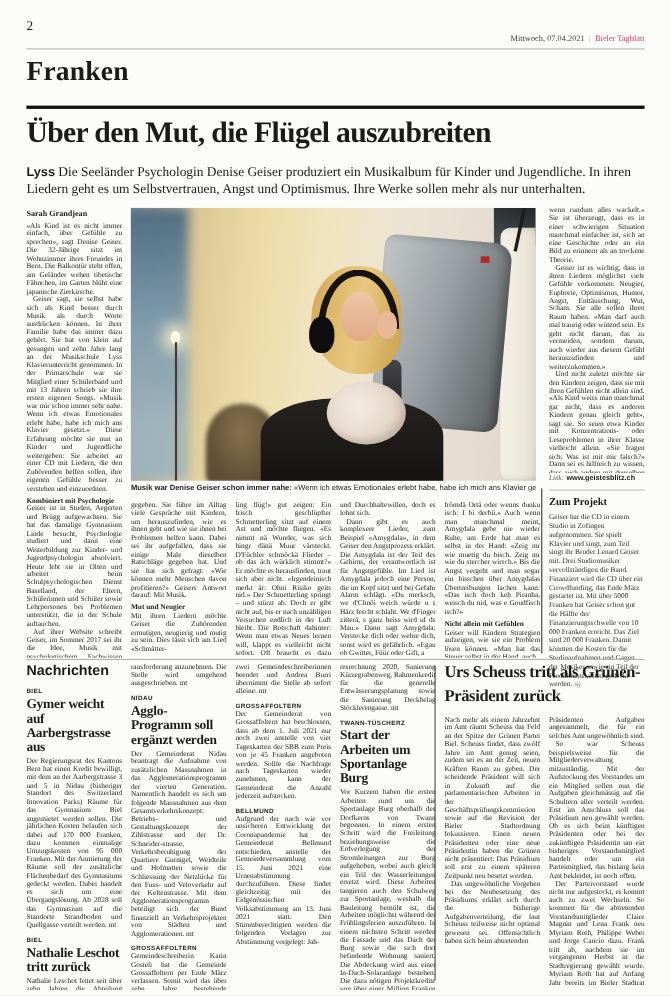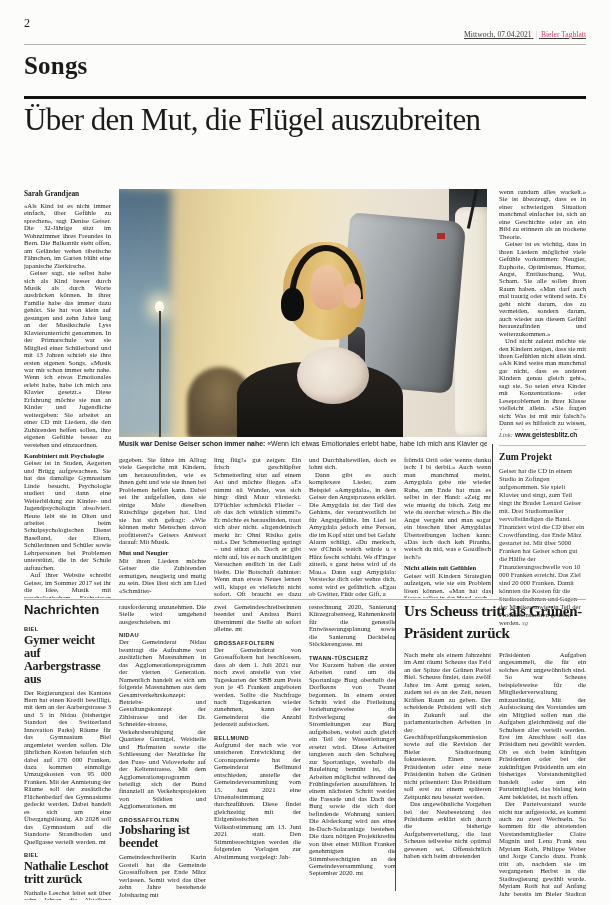--- a/index.html
+++ b/index.html
@@ -1,29 +1,29 @@
 <!DOCTYPE html>
 <html lang="de"><head>
 <meta charset="utf-8">
 <style>
   html,body{margin:0;padding:0;background:#e8e8e6;}
   .page{position:relative;width:610px;height:905px;background:#fcfcfa;overflow:hidden;
         font-family:"Liberation Serif","DejaVu Serif",serif;color:#1b1b1b;margin:0 auto;}
   .abs{position:absolute;}
   
   .pagenum{left:24px;top:16px;font-size:12px;}
-  .dateline{right:24px;top:30px;font-size:7.6px;color:#3a3a3a;text-decoration:underline;}
+  .dateline{right:24px;top:30px;font-size:7.6px;color:#3a3a3a;}
   .dateline .paper{color:#e03a5c;}
   .dateline .sep{color:#b5b5b5;margin:0 2px;}
   .rule{background:#b3b3b0;height:1px;}
   .rule-top{left:24px;right:24px;top:44px;}
   .region{left:24px;top:52px;font-size:25px;font-weight:bold;letter-spacing:.2px;}
   .rule-thick{left:24px;right:24px;top:96px;height:2.5px;background:#111;}
   
-  .headline{left:24px;top:101px;width:562px;font-size:31px;line-height:38px;font-weight:normal;letter-spacing:-.6px;margin:0;}
+  .headline{left:24px;top:101px;width:562px;font-size:27px;line-height:38px;font-weight:bold;letter-spacing:-.6px;margin:0;}
   .lead{left:24px;top:149px;width:560px;font-size:12.2px;line-height:15px;margin:0;}
   .lead .kick{font-family:"Liberation Sans","DejaVu Sans",sans-serif;font-weight:bold;font-size:11.6px;margin-right:3px;}
   .byline{left:24px;top:189px;font-size:7.4px;font-weight:bold;}
   .bodycol{width:87px;overflow:hidden;font-size:6.7px;line-height:7.45px;text-align:justify;}
   .bodycol p{margin:0;}
   .bodycol p.ind{text-indent:6px;}
   .subhead{font-weight:bold;margin-top:4px;}
   .c1{left:24px;top:202px;height:396px;}
   .c2{left:119px;top:456px;height:142px;}
   .c3{left:214px;top:456px;height:142px;}
@@ -94,24 +94,25 @@
 
 <div class="page">
 
   <div class="abs pagenum">2</div>
   <div class="abs dateline">
     <span>Mittwoch, 07.04.2021</span>
     <span class="sep">|</span>
     <span class="paper">Bieler Tagblatt</span>
   </div>
   <div class="abs rule rule-top"></div>
-  <div class="abs region">Songs</div>
+  <div class="abs region">Franken</div>
   <div class="abs rule-thick"></div>
 
   <h1 class="abs headline">Über den Mut, die Flügel auszubreiten</h1>
+  <p class="abs lead"><span class="kick">Lyss</span><span>Die Seeländer Psychologin Denise Geiser produziert ein Musikalbum für Kinder und Jugendliche. In ihren Liedern geht es um Selbstvertrauen, Angst und Optimismus. Ihre Werke sollen mehr als nur unterhalten.</span></p>
   <div class="abs byline">Sarah Grandjean</div>
 
   <div class="abs bodycol c1">
     <p>«Als Kind ist es nicht immer einfach, über Gefühle zu sprechen», sagt Denise Geiser. Die 32-Jährige sitzt im Wohnzimmer ihres Freundes in Bern. Die Balkontür steht offen, am Geländer wehen tibetische Fähnchen, im Garten blüht eine japanische Zierkirsche.</p>
     <p class="ind">Geiser sagt, sie selbst habe sich als Kind besser durch Musik als durch Worte ausdrücken können. In ihrer Familie habe das immer dazu gehört. Sie hat von klein auf gesungen und zehn Jahre lang an der Musikschule Lyss Klavierunterricht genommen. In der Primarschule war sie Mitglied einer Schülerband und mit 13 Jahren schrieb sie ihre ersten eigenen Songs. «Musik war mir schon immer sehr nahe. Wenn ich etwas Emotionales erlebt habe, habe ich mich ans Klavier gesetzt.» Diese Erfahrung möchte sie nun an Kinder und Jugendliche weitergeben: Sie arbeitet an einer CD mit Liedern, die den Zuhörenden helfen sollen, ihre eigenen Gefühle besser zu verstehen und einzuordnen.</p>
     <div class="subhead">Kombiniert mit Psychologie</div>
     <p>Geiser ist in Studen, Aegerten und Brügg aufgewachsen. Sie hat das damalige Gymnasium Linde besucht, Psychologie studiert und dann eine Weiterbildung zur Kinder- und Jugendpsychologin absolviert. Heute lebt sie in Olten und arbeitet beim Schulpsychologischen Dienst Baselland, der Eltern, Schülerinnen und Schüler sowie Lehrpersonen bei Problemen unterstützt, die in der Schule auftauchen.</p>
     <p class="ind">Auf ihrer Website schreibt Geiser, im Sommer 2017 sei ihr die Idee, Musik mit psychologischem Fachwissen zu kombinieren, «wie ein Geistesblitz» gekommen. Einen bestimmten Auslöser habe es jedoch nicht</p>
   </div>
 
@@ -191,45 +192,46 @@
       <div class="kick2">BIEL</div>
       <h3>Nathalie Leschot tritt zurück</h3>
       <div class="btext">Nathalie Leschot leitet seit über zehn Jahren die Abteilung Personelles der Stadt Biel, die für die rund 2500 Mitarbeitenden zuständig ist. Wie die Stadt mitteilt, hat sich Leschot entschieden, per 1. August eine neue He-</div>
     </div>
   </div>
 
   <div class="abs newscol n2">
     <p class="ncont">rausforderung anzunehmen. Die Stelle wird umgehend ausgeschrieben. mt</p>
     <div class="brief">
       <div class="kick2">NIDAU</div>
+      <h3>Agglo-Programm soll ergänzt werden</h3>
       <div class="btext">Der Gemeinderat Nidau beantragt die Aufnahme von zusätzlichen Massnahmen in das Agglomerationsprogramm der vierten Generation. Namentlich handelt es sich um folgende Massnahmen aus dem Gesamtverkehrskonzept: Betriebs- und Gestaltungskonzept der Zihlstrasse und der Dr. Schneider-strasse, Verkehrsberuhigung der Quartiere Gurnigel, Weidteile und Hofmatten sowie die Schliessung der Netzlücke für den Fuss- und Veloverkehr auf der Keltenstrasse. Mit dem Agglomerationsprogramm beteiligt sich der Bund finanziell an Verkehrsprojekten von Städten und Agglomerationen. mt</div>
     </div>
     <div class="brief">
       <div class="kick2">GROSSAFFOLTERN</div>
-      <h3>Jobsharing ist beendet</h3>
       <div class="btext">Gemeindeschreiberin Karin Gosteli hat die Gemeinde Grossaffoltern per Ende März verlassen. Somit wird das über zehn Jahre bestehende Jobsharing mit</div>
     </div>
   </div>
 
   <div class="abs newscol n3">
     <p class="ncont">zwei Gemeindeschreiberinnen beendet und Andrea Burri übernimmt die Stelle ab sofort alleine. mt</p>
     <div class="brief">
       <div class="kick2">GROSSAFFOLTERN</div>
       <div class="btext">Der Gemeinderat von Grossaffoltern hat beschlossen, dass ab dem 1. Juli 2021 nur noch zwei anstelle von vier Tageskarten der SBB zum Preis von je 45 Franken angeboten werden. Sollte die Nachfrage nach Tageskarten wieder zunehmen, kann der Gemeinderat die Anzahl jederzeit aufstocken.</div>
     </div>
     <div class="brief">
       <div class="kick2">BELLMUND</div>
       <div class="btext">Aufgrund der nach wie vor unsicheren Entwicklung der Coronapandemie hat der Gemeinderat Bellmund entschieden, anstelle der Gemeindeversammlung vom 15. Juni 2021 eine Urnenabstimmung durchzuführen. Diese findet gleichzeitig mit der Eidgenössischen Volksabstimmung am 13. Juni 2021 statt. Den Stimmberechtigten werden die folgenden Vorlagen zur Abstimmung vorgelegt: Jah-</div>
     </div>
   </div>
 
   <div class="abs newscol n4">
     <p class="ncont">resrechnung 2020, Sanierung Kürzegrabenweg, Rahmenkredit für die generelle Entwässerungsplanung sowie die Sanierung Deckbelag Stöcklerengasse. mt</p>
     <div class="brief">
       <div class="kick2">TWANN-TÜSCHERZ</div>
+      <h3>Start der Arbeiten um Sportanlage Burg</h3>
       <div class="btext">Vor Kurzem haben die ersten Arbeiten rund um die Sportanlage Burg oberhalb des Dorfkerns von Twann begonnen. In einem ersten Schritt wird die Freileitung beziehungsweise die Erdverlegung der Stromleitungen zur Burg aufgehoben, wobei auch gleich ein Teil der Wasserleitungen ersetzt wird. Diese Arbeiten tangieren auch den Schulweg zur Sportanlage, weshalb die Bauleitung bemüht ist, die Arbeiten möglichst während der Frühlingsferien auszuführen. In einem nächsten Schritt werden die Fassade und das Dach der Burg sowie die sich dort befindende Wohnung saniert. Die Abdeckung wird aus einer In-Dach-Solaranlage bestehen. Die dazu nötigen Projektkredite von über einer Million Franken genehmigten die Stimmberechtigten an der Gemeindeversammlung vom September 2020. mt</div>
     </div>
   </div>
 
   <h2 class="abs sch-headline">Urs Scheuss tritt als Grünen-Präsident zurück</h2>
   <div class="abs schcol sA">
     <p>Nach mehr als einem Jahrzehnt im Amt räumt Scheuss das Feld an der Spitze der Grünen Partei Biel. Scheuss findet, dass zwölf Jahre im Amt genug seien, zudem sei es an der Zeit, neuen Kräften Raum zu geben. Der scheidende Präsident will sich in Zukunft auf die parlamentarischen Arbeiten in der Geschäftsprüfungskommission sowie auf die Revision der Bieler Stadtordnung fokussieren. Einen neuen Präsidenten oder eine neue Präsidentin haben die Grünen nicht präsentiert: Das Präsidium soll erst zu einem späteren Zeitpunkt neu besetzt werden.</p>
     <p class="ind">Das ungewöhnliche Vorgehen bei der Neubesetzung des Präsidiums erklärt sich durch die bisherige Aufgabenverteilung, die laut Scheuss teilweise nicht optimal gewesen sei. Offensichtlich haben sich beim abtretenden</p>
   </div>
   <div class="abs schcol sB">

